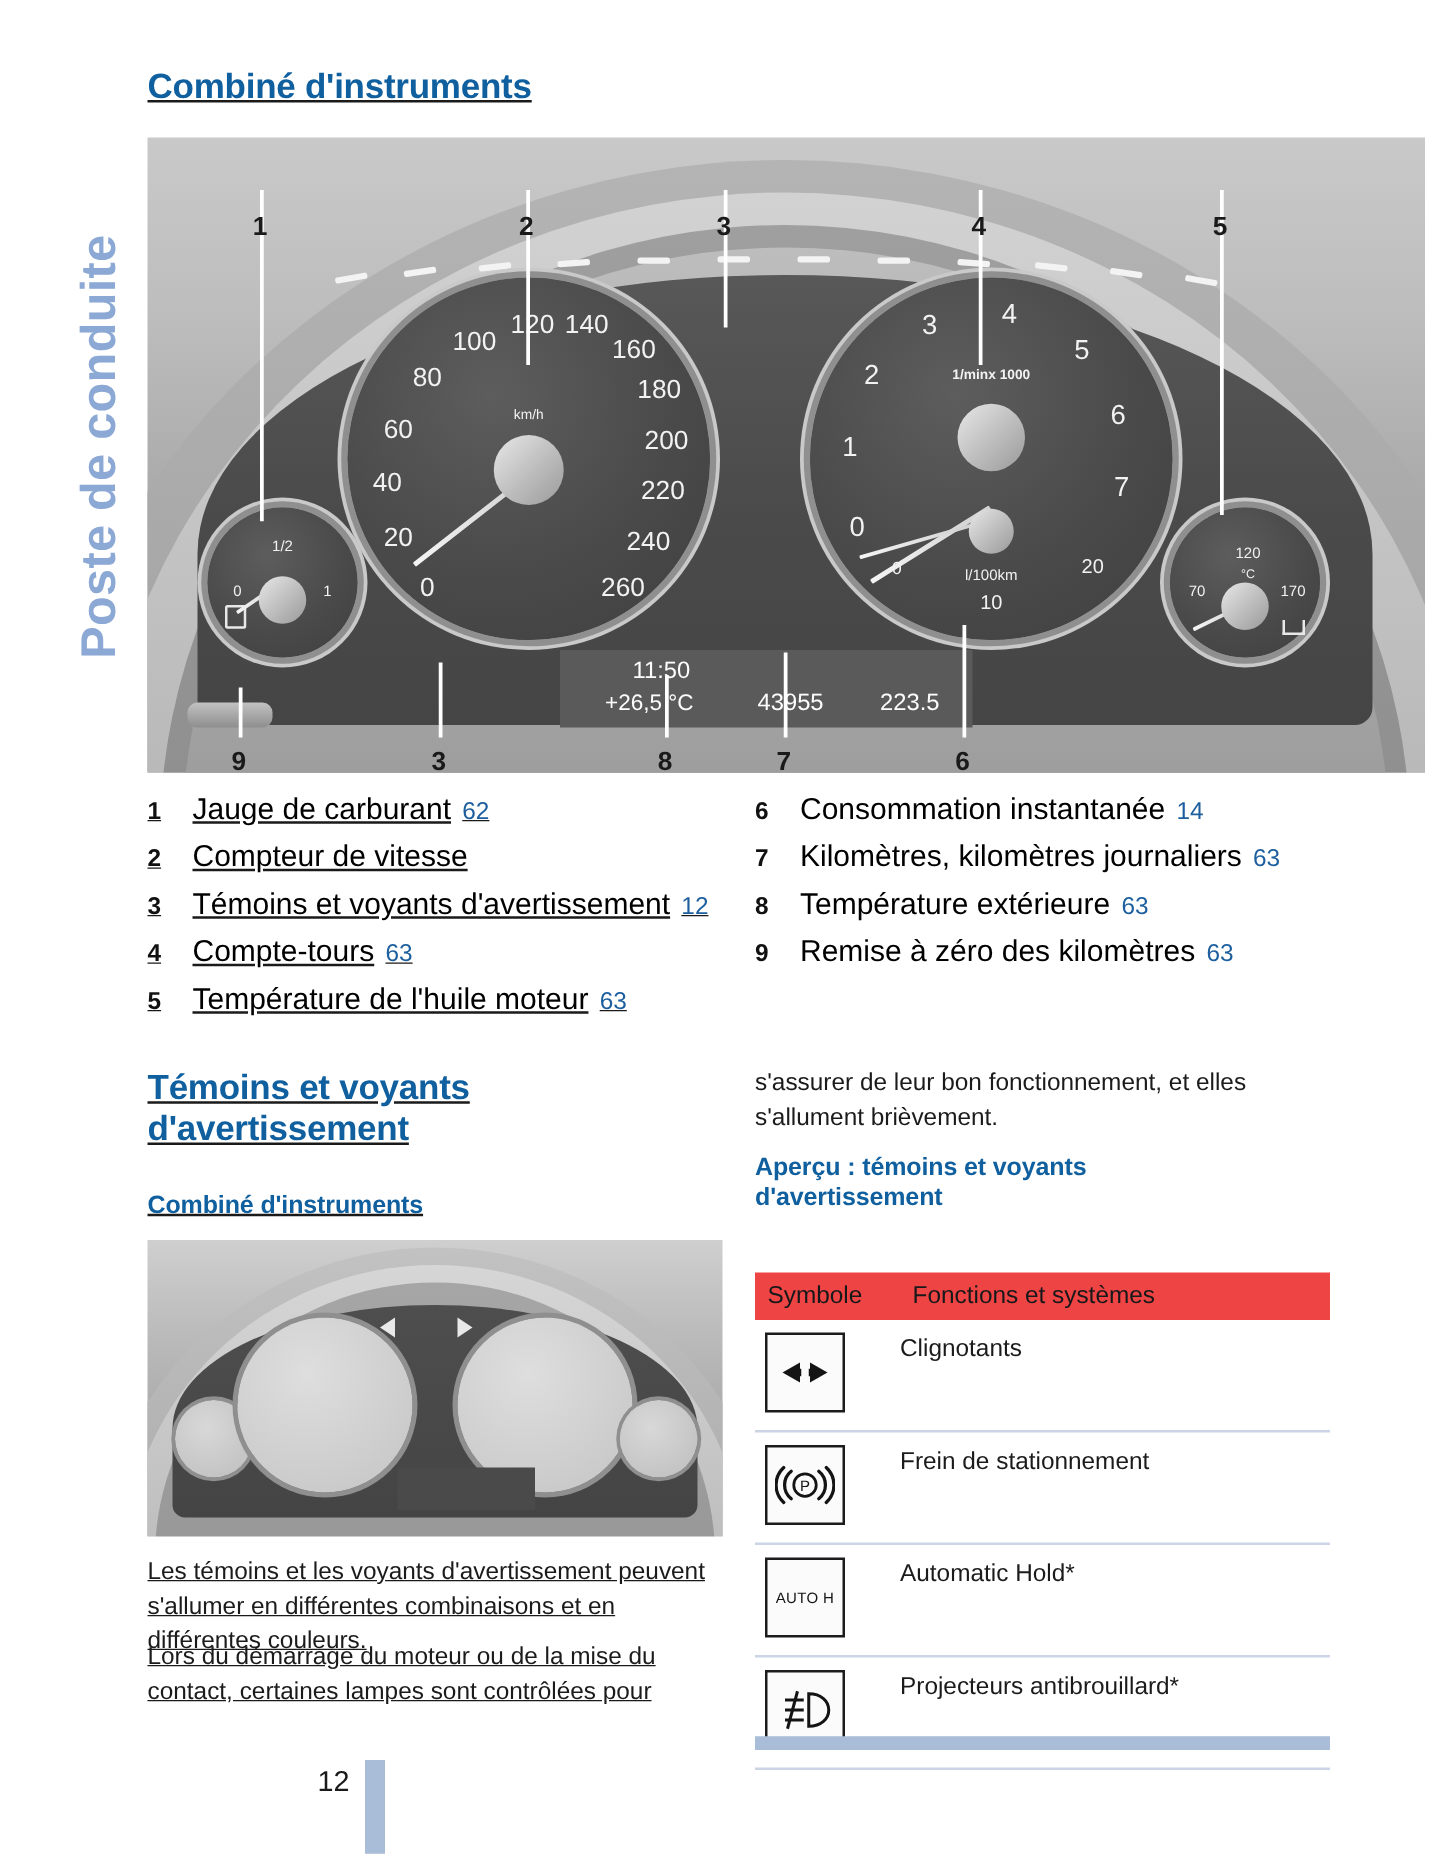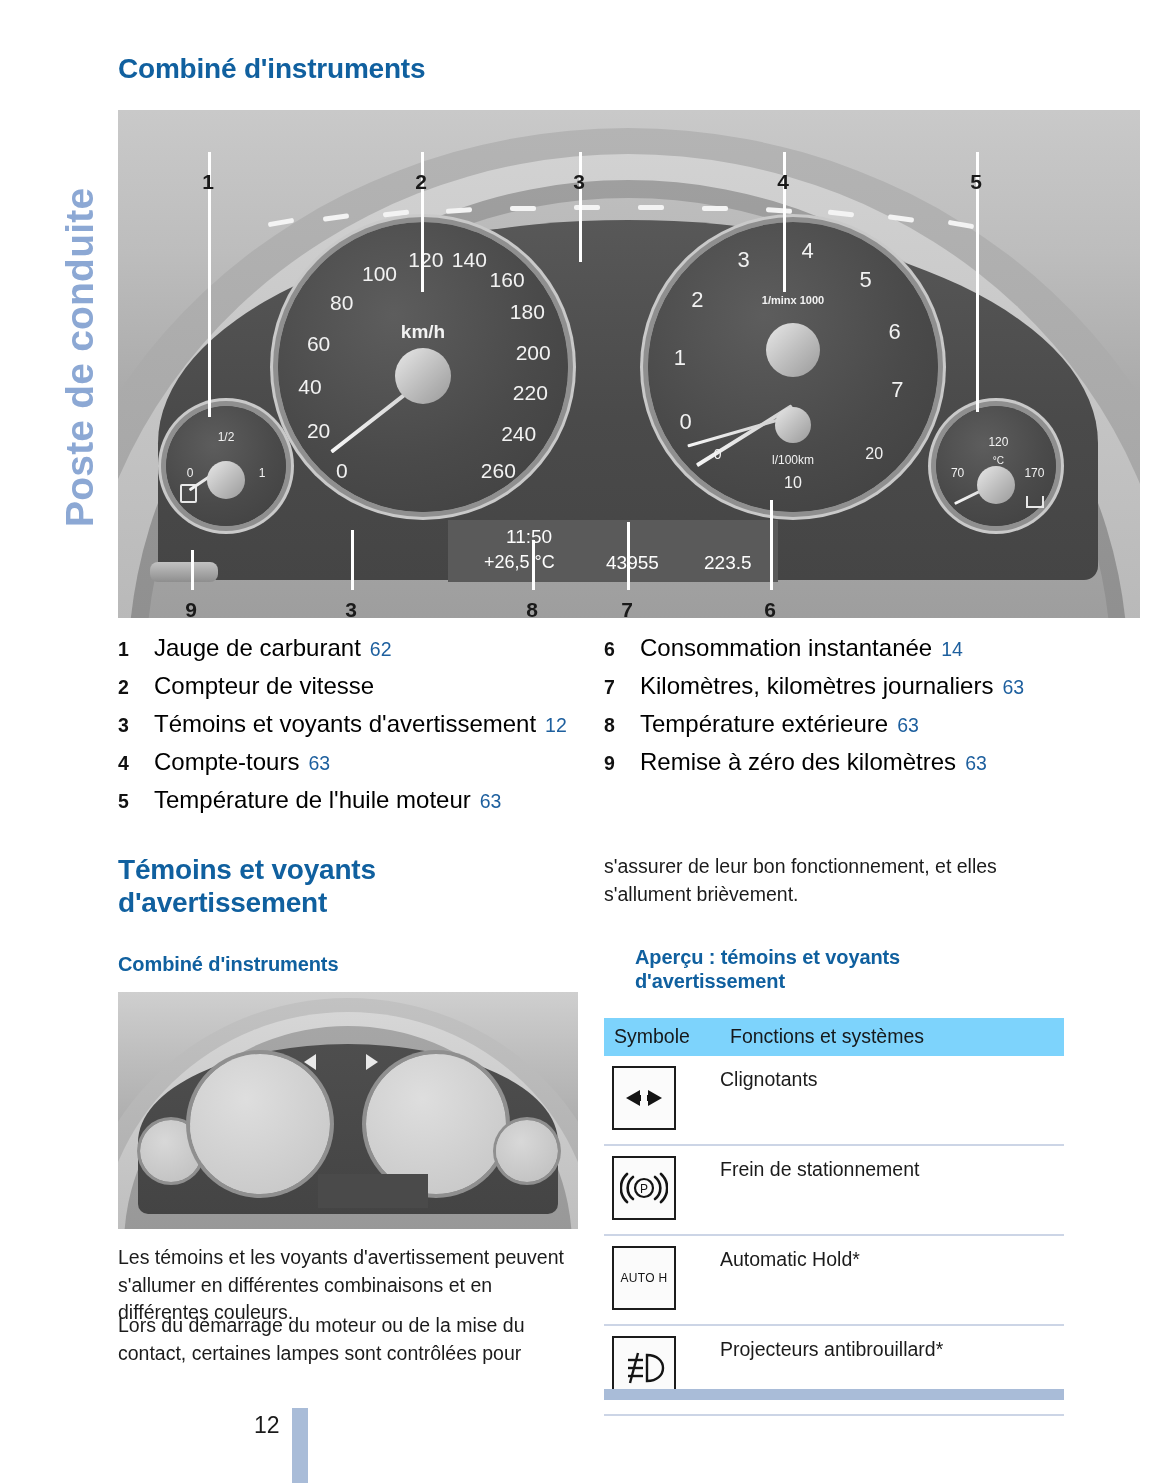--- a/index.html
+++ b/index.html
@@ -38,20 +38,21 @@
     text-align: left;
     white-space: nowrap;
   }
 
   
   .col-left {
     position: absolute;
     left: 118px;
     top: 0;
     width: 460px;
+    text-decoration: underline;
   }
   .col-right {
     position: absolute;
     left: 604px;
     top: 0;
     width: 460px;
   }
 
   h1.sec-title {
     margin: 0;
@@ -190,21 +191,21 @@
 
   
   .sym-table {
     position: absolute;
     left: 604px;
     top: 1018px;
     width: 460px;
     border-collapse: collapse;
   }
   .sym-head {
-    background: #7dd3fc;
+    background: #ef4444;
   }
   .sym-head th {
     text-align: left;
     font-weight: normal;
     font-size: 19.5px;
     color: #16181a;
     padding: 7px 0 8px 10px;
   }
   .sym-table td {
     border-bottom: 2px solid #ccd5e6;
@@ -295,21 +296,21 @@
   <div class="gauge" style="left:48px; top:296px; width:120px; height:120px;">
     <div class="gauge-label" style="left:50%; top:26%; font-size:12px;">1/2</div>
     <div class="gauge-label" style="left:20%; top:56%; font-size:12px;">0</div>
     <div class="gauge-label" style="left:80%; top:56%; font-size:12px;">1</div>
     <div style="position:absolute;left:14px;top:78px;width:13px;height:15px;border:2px solid #e8e8e8;border-radius:2px;"></div>
     <div class="needle" style="left:16px; top:58px; width:44px; height:3px; transform:rotate(-34deg);"></div>
     <div class="hub" style="left:50%; top:62%; width:38px; height:38px;"></div>
   </div>
 
   <div class="gauge" style="left:160px; top:112px; width:290px; height:290px;">
-    <div class="gauge-label" style="left:50%; top:38%; font-size:19px; font-weight:bold;">km/h</div>
+    <div class="gauge-label" style="left:50%; top:38%; font-size:11px; font-weight:normal;">km/h</div>
     <div class="gauge-label" style="left:22%;  top:86%; font-size:21px;">0</div>
     <div class="gauge-label" style="left:14%;  top:72%; font-size:21px;">20</div>
     <div class="gauge-label" style="left:11%;  top:57%; font-size:21px;">40</div>
     <div class="gauge-label" style="left:14%;  top:42%; font-size:21px;">60</div>
     <div class="gauge-label" style="left:22%;  top:28%; font-size:21px;">80</div>
     <div class="gauge-label" style="left:35%;  top:18%; font-size:21px;">100</div>
     <div class="gauge-label" style="left:51%;  top:13%; font-size:21px;">120</div>
     <div class="gauge-label" style="left:66%;  top:13%; font-size:21px;">140</div>
     <div class="gauge-label" style="left:79%;  top:20%; font-size:21px;">160</div>
     <div class="gauge-label" style="left:86%;  top:31%; font-size:21px;">180</div>
@@ -445,21 +446,21 @@
 <div class="col-left" style="top:853px; width:470px;">
   <h1 class="sec-title">Témoins et voyants d'avertissement</h1>
 </div>
 <div class="col-left" style="top:952px; width:470px;">
   <h2 class="sub-title">Combiné d'instruments</h2>
 </div>
 
 <div class="col-right" style="top:853px; width:462px;">
   <p class="body-text">s'assurer de leur bon fonctionnement, et elles s'allument brièvement.</p>
 </div>
-<div class="col-right" style="top:945px; width:400px;margin-left:31px;">
+<div class="col-right" style="top:922px; width:400px;">
   <h2 class="sub-title">Aperçu : témoins et voyants d'avertissement</h2>
 </div>
 
 <div class="figure-small">
   <div class="hood" style="left:-40px; top:6px; width:540px; height:260px; background:linear-gradient(180deg,#c2c2c2,#a8a8a8);"></div>
   <div class="hood" style="left:-18px; top:20px; width:496px; height:240px; background:linear-gradient(180deg,#d6d6d6,#bcbcbc);"></div>
   <div class="hood" style="left:6px; top:34px; width:448px; height:220px; background:linear-gradient(180deg,#a6a6a6,#979797);"></div>
 
   <div class="face-dark" style="left:20px; top:52px; width:420px; height:170px; border-radius:50% 50% 10px 10px / 58% 58% 10px 10px; background:linear-gradient(180deg,#4e4e4e,#444);"></div>
 

